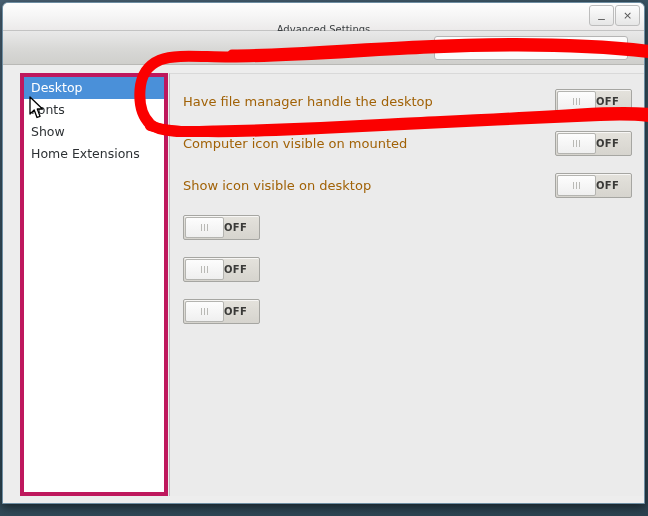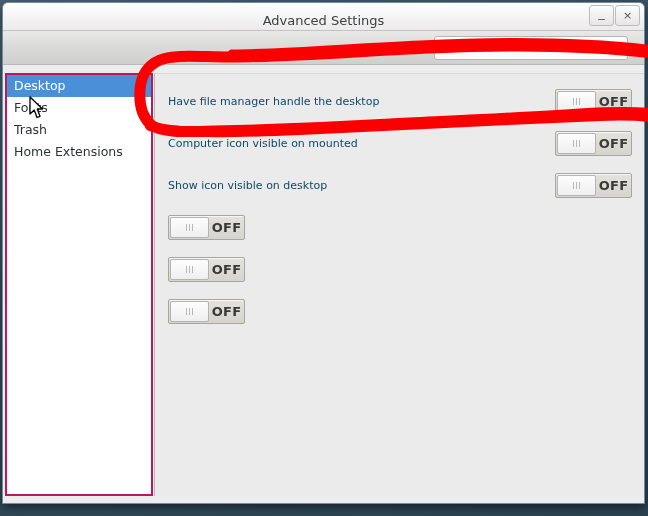--- a/index.html
+++ b/index.html
@@ -42,24 +42,24 @@
   #title-bar {
     position: relative;
     height: 27px;
     background: linear-gradient(to bottom, #fefefe 0%, #f6f6f6 45%, #eceaea 100%);
     border-bottom: 1px solid #c3c3c3;
     border-top-left-radius: 5px;
     border-top-right-radius: 5px;
   }
   #window-title {
     position: absolute;
-    left: 0; right: 0; top: 4px;
+    left: 0; right: 0; top: 13px;
     line-height: 27px;
     text-align: center;
-    font-size: 13px;
+    font-size: 10px;
     color: #3c4043;
     font-family: "DejaVu Sans", sans-serif;
   }
   .win-btns {
     position: absolute;
     right: 4px;
     top: 2px;
     display: flex;
     gap: 0px;
   }
@@ -124,23 +124,23 @@
     display: flex;
     height: 440px;
     background: #ededed;
     padding: 8px 0 0 0;
     box-sizing: border-box;
   }
 
   
   #sidebar {
     width: 148px;
-    margin-left: 2px;
+    margin-left: 17px;
     background: #ffffff;
-    border: 2px solid #be185d;
+    border: 4px solid #be185d;
     box-sizing: border-box;
     height: 423px;
     overflow: hidden;
   }
   .sidebar-item {
     height: 22px;
     line-height: 22px;
     padding-left: 7px;
     font-size: 12.5px;
     color: #2d3134;
@@ -164,22 +164,22 @@
     padding-top: 6px;
   }
   .setting-row {
     height: 42px;
     display: flex;
     align-items: center;
     padding: 0 12px 0 13px;
   }
   .setting-label {
     flex: 1;
-    font-size: 11px;
-    color: #0c4a6e;
+    font-size: 13px;
+    color: #a16207;
     font-family: "DejaVu Sans", sans-serif;
   }
 
   
   .toggle {
     width: 77px;
     height: 25px;
     border: 1px solid #a6a6a2;
     border-radius: 2px;
     background: linear-gradient(to bottom, #e4e2dc, #d6d4ce);
@@ -202,22 +202,21 @@
     justify-content: center;
     gap: 2px;
   }
   .grip {
     width: 1px;
     height: 7px;
     background: #b9b9b5;
   }
   .toggle-text {
     flex: 1;
-    text-align: center;
-    font-size: 13px;
+    font-size: 10px;
     font-weight: bold;
     color: #3a3a38;
     letter-spacing: 0.3px;
     font-family: "DejaVu Sans", sans-serif;
   }
 
   
   #annotation {
     position: absolute;
     left: 0; top: 0;
@@ -259,21 +258,21 @@
         </svg>
       </span>
     </div>
   </div>
 
   <div id="window-body">
 
     <div id="sidebar">
       <div class="sidebar-item selected">Desktop</div>
       <div class="sidebar-item">Fonts</div>
-      <div class="sidebar-item">Trash</div>
+      <div class="sidebar-item">Show</div>
       <div class="sidebar-item">Home Extensions</div>
     </div>
 
     <div id="settings-panel">
 
       <div class="setting-row">
         <div class="setting-label">Have file manager handle the desktop</div>
         <div class="toggle">
           <div class="toggle-handle">
             <span class="grip"></span>

